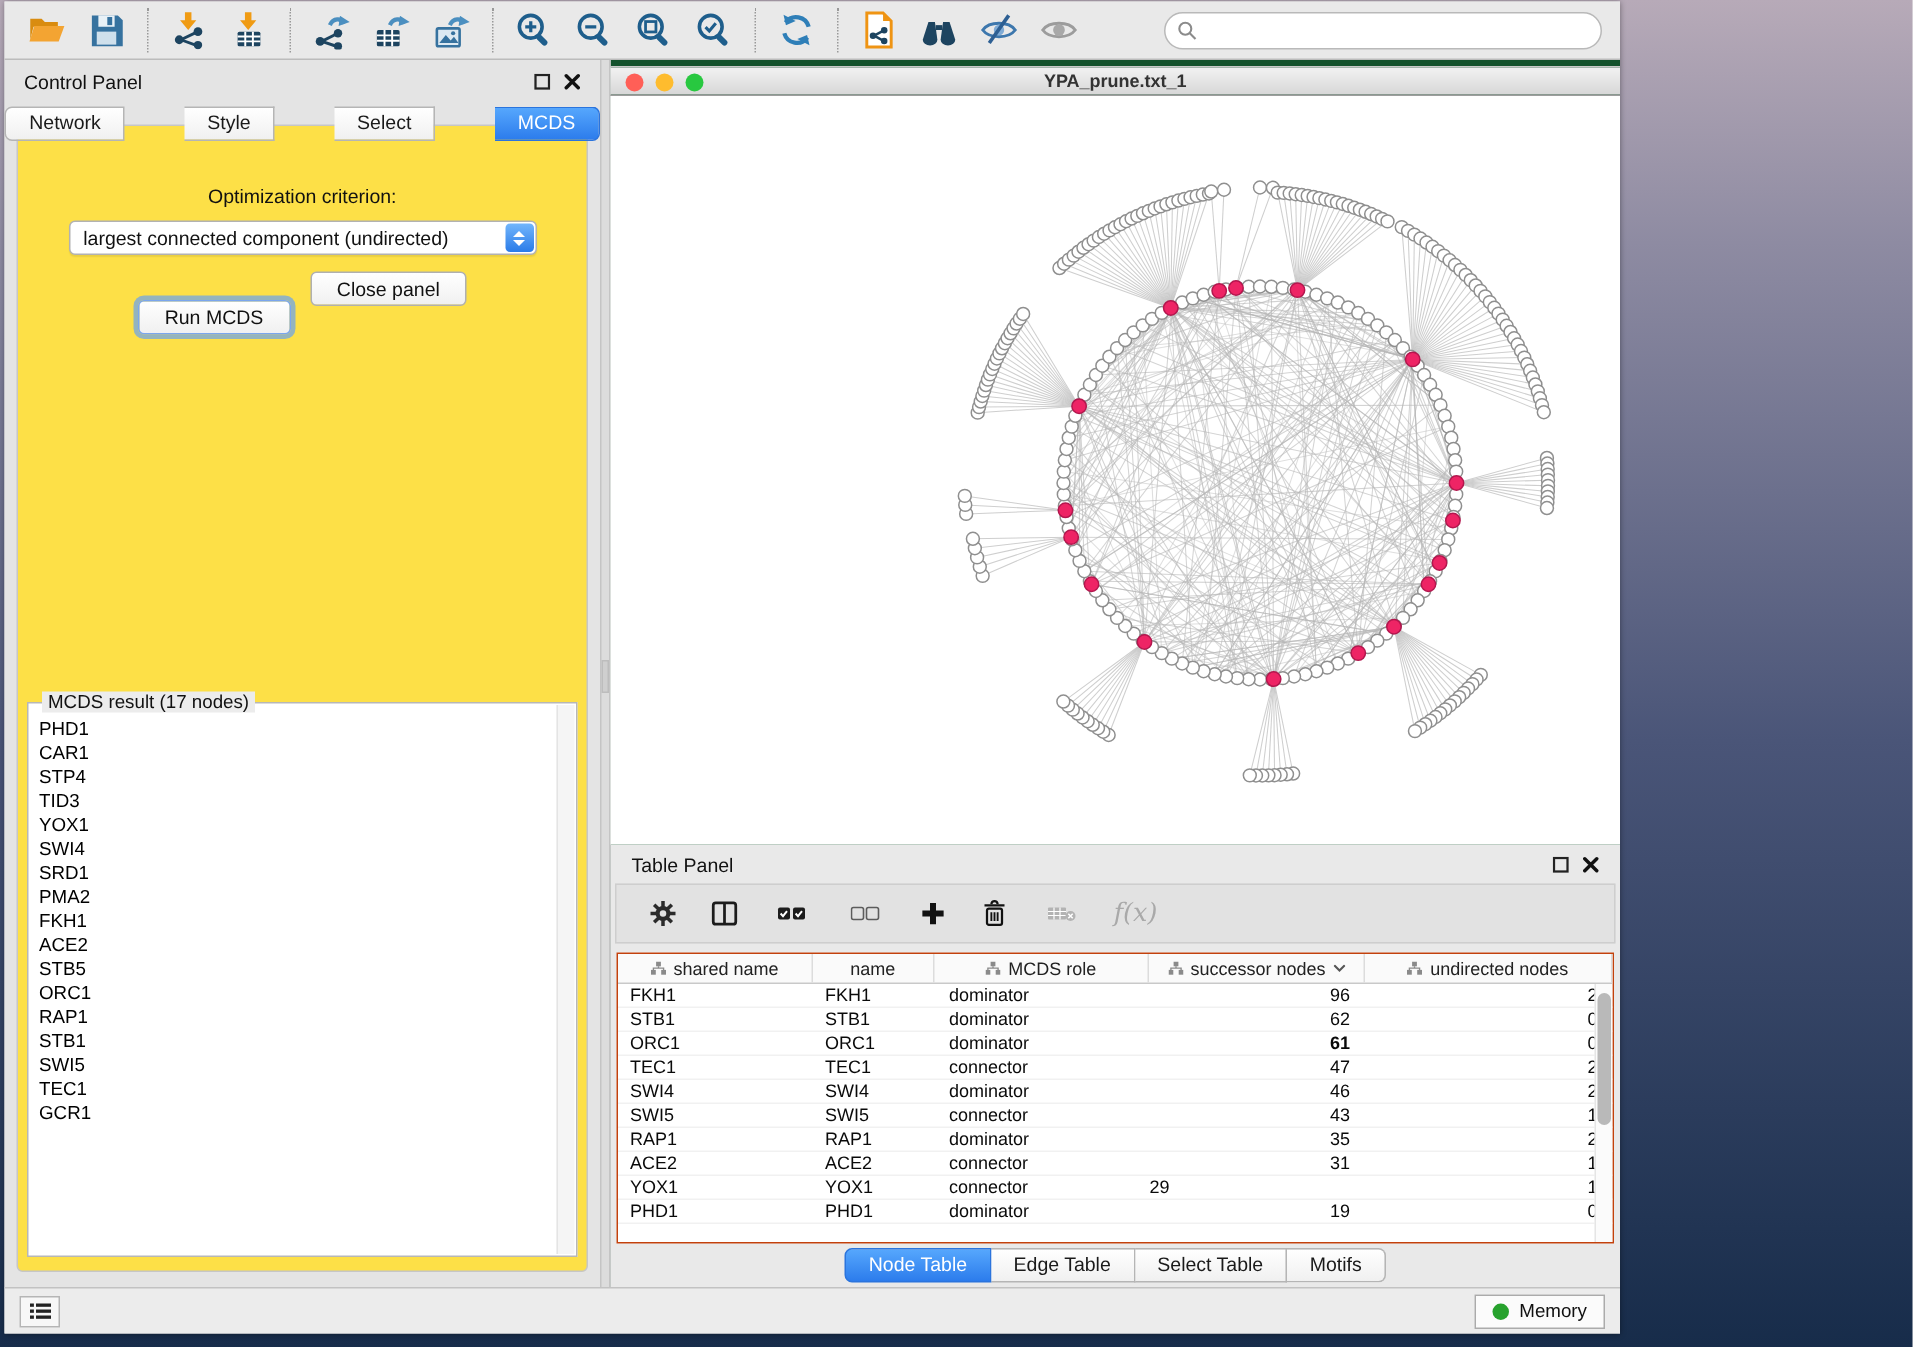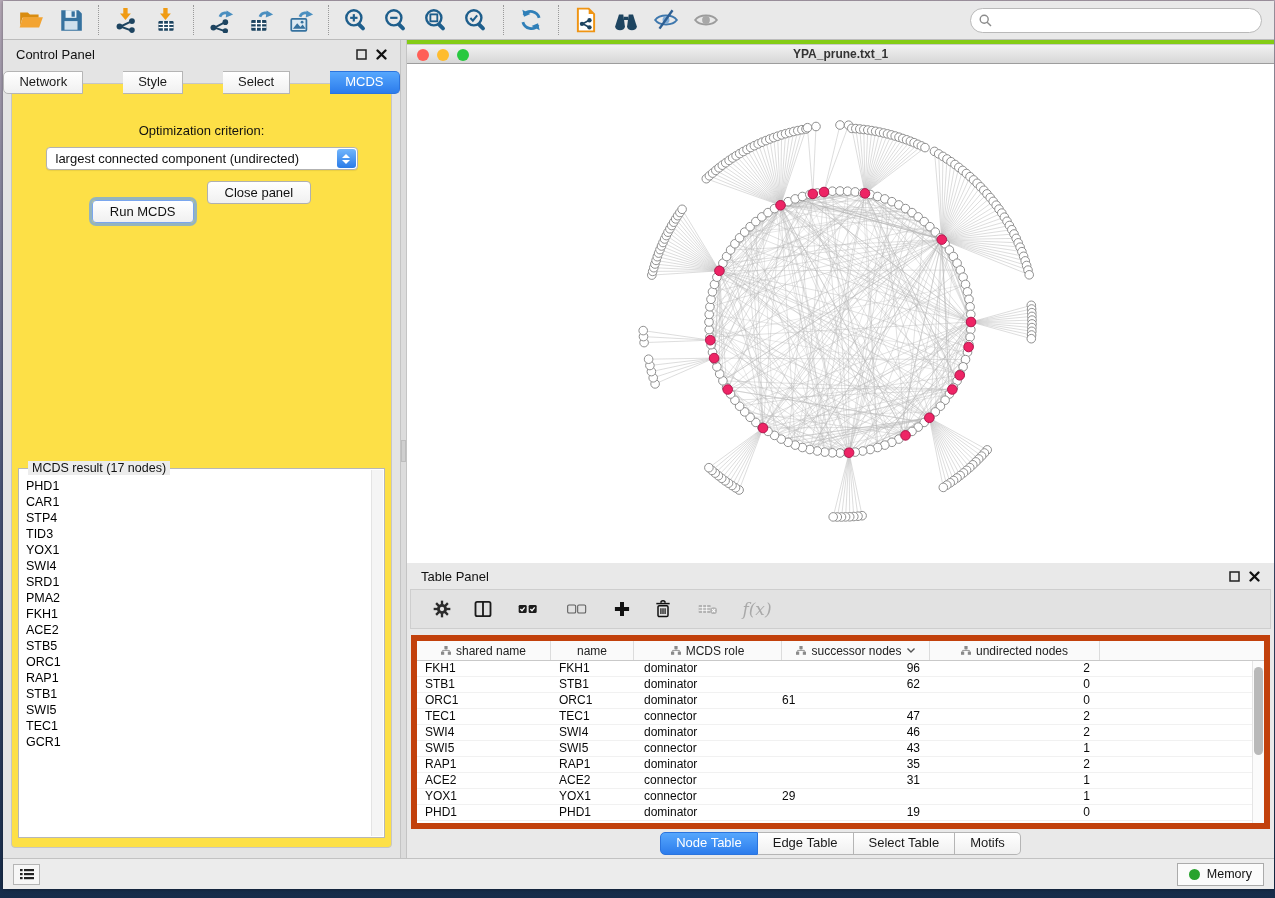--- a/index.html
+++ b/index.html
@@ -4,21 +4,21 @@
 <style>
   * { box-sizing: border-box; }
   html,body { margin:0; padding:0; }
   body {
     width:1275px; height:898px; overflow:hidden;
     background:linear-gradient(180deg,#b7aab8 0%,#8e8ba2 18%,#4a5578 55%,#172c4a 100%);
     font-family:"Liberation Sans","DejaVu Sans",sans-serif;
     -webkit-font-smoothing:antialiased;
   }
   .window {
-    position:absolute; left:3px; top:1px; width:1271px; height:888px;
+    position:absolute; left:3px; top:1px; width:1077px; height:888px;
     background:#e6e6e6; display:flex; flex-direction:column; box-shadow:0 0 4px rgba(0,0,0,.4);
   }
 
   
   .toolbar { height:39px; flex:0 0 39px; background:#e9e9e9; border-bottom:1px solid #bcbcbc;
     display:flex; align-items:center; padding:0 8px; }
   .tool-btn { width:40px; height:32px; display:flex; align-items:center; justify-content:center; flex:0 0 auto; }
   .tool-btn svg { width:26px; height:26px; }
   .tool-sep { width:1px; height:30px; border-left:1px dotted #999; margin:0 7px; flex:0 0 auto; }
   .search-wrap { margin-left:auto; margin-right:4px; position:relative; }
@@ -62,40 +62,40 @@
   .mcds-title { position:absolute; top:-8px; left:9px; background:#ececec; padding:0 4px; font-size:12.5px; color:#111; }
   .mcds-list { position:absolute; inset:9px 13px 1px 1px; overflow:hidden; }
   .mcds-item { font-size:12.5px; line-height:16px; padding-left:6px; color:#000; }
   .mcds-scroll { position:absolute; top:1px; right:1px; bottom:1px; width:12px; background:#f5f5f5; border-left:1px solid #e4e4e4; }
 
   
   .vsplitter { width:7px; flex:0 0 7px; background:#dcdcdc; border-left:1px solid #c4c4c4; border-right:1px solid #c4c4c4; position:relative; }
   .vgrip { position:absolute; top:400px; left:0; width:5px; height:22px; background:#cfcfcf; border:1px solid #bdbdbd; }
 
   
-  .right-col { flex:1; display:flex; flex-direction:column; background:#84cc16; min-width:0; }
+  .right-col { flex:1; display:flex; flex-direction:column; background:#14532d; min-width:0; }
   .net-titlebar { height:20px; flex:0 0 20px; margin-top:4px; background:linear-gradient(#f2f2f2,#d7d7d7);
     border-top:1px solid #cacaca; border-bottom:1px solid #9d9d9d; position:relative;
     display:flex; align-items:center; justify-content:center; font-size:12px; font-weight:bold; color:#333; }
   .traffic { position:absolute; left:10px; top:4px; display:flex; gap:8px; }
   .light { width:12px; height:12px; border-radius:50%; }
   .net-canvas { height:499px; flex:0 0 499px; background:#fff; position:relative; }
   .net-canvas svg { position:absolute; inset:0; }
 
   
   .table-panel { flex:1; display:flex; flex-direction:column; background:#e9e9e9; min-height:0; }
   .tp-titlebar { height:26px; flex:0 0 26px; display:flex; align-items:center; padding:0 14px; font-size:13px; color:#111; }
   .tp-toolbar { height:40px; flex:0 0 40px; margin:0 3px; background:#e2e2e2; border:1px solid #cecece;
     display:flex; align-items:center; padding-left:18px; gap:15px; }
   .tp-tool { width:26px; height:26px; display:flex; align-items:center; justify-content:center; }
   .tp-tool svg { width:20px; height:20px; }
   .tp-tool.wide { width:34px; }
   .fx-label { font-family:"DejaVu Serif",serif; font-style:italic; color:#a9a9a9; font-size:17px; }
 
-  .table-area { flex:1; margin:6px 4px 0; background:#fff; border:6px solid #c2410c; position:relative; overflow:hidden;
+  .table-area { flex:1; margin:6px 4px 0; background:#fff; border:1px solid #c2410c; position:relative; overflow:hidden;
     display:flex; flex-direction:column; min-height:0; }
   .thead { display:flex; height:20px; flex:0 0 20px; background:#fafafa; border-bottom:1px solid #c9c9c9; }
   .th { display:flex; align-items:center; justify-content:center; gap:5px; font-size:12px; color:#222;
     border-right:1px solid #dcdcdc; overflow:hidden; }
   .th svg { flex:0 0 auto; }
   .tr { display:flex; height:16px; flex:0 0 16px; border-bottom:1px solid #f1f1f1; }
   .td { font-size:12px; color:#0a0a0a; line-height:15px; white-space:nowrap; overflow:hidden; }
   .tscroll { position:absolute; right:0; top:20px; bottom:0; width:12px; background:#fbfbfb; border-left:1px solid #e5e5e5; }
   .tthumb { position:absolute; top:6px; right:1px; width:9px; height:88px; background:#b9b9b9; border-radius:5px; }
 
@@ -1295,21 +1295,21 @@
                 <div class="td" style="width: 134px; text-align: left; padding-left: 8px;">STB1</div>
                 <div class="td" style="width: 83px; text-align: left; padding-left: 8px;">STB1</div>
                 <div class="td" style="width: 148px; text-align: left; padding-left: 10px;">dominator</div>
                 <div class="td" style="width: 148px; text-align: right; padding-right: 10px;">62</div>
                 <div class="td" style="width: 170px; text-align: right; padding-right: 10px;">0</div>
               </div>
               <div class="tr">
                 <div class="td" style="width: 134px; text-align: left; padding-left: 8px;">ORC1</div>
                 <div class="td" style="width: 83px; text-align: left; padding-left: 8px;">ORC1</div>
                 <div class="td" style="width: 148px; text-align: left; padding-left: 10px;">dominator</div>
-                <div class="td" style="width: 148px; padding-right: 10px;">61</div>
+                <div class="td" style="width: 148px; text-align: right; padding-right: 10px; font-weight: bold;">61</div>
                 <div class="td" style="width: 170px; text-align: right; padding-right: 10px;">0</div>
               </div>
               <div class="tr">
                 <div class="td" style="width: 134px; text-align: left; padding-left: 8px;">TEC1</div>
                 <div class="td" style="width: 83px; text-align: left; padding-left: 8px;">TEC1</div>
                 <div class="td" style="width: 148px; text-align: left; padding-left: 10px;">connector</div>
                 <div class="td" style="width: 148px; text-align: right; padding-right: 10px;">47</div>
                 <div class="td" style="width: 170px; text-align: right; padding-right: 10px;">2</div>
               </div>
               <div class="tr">

